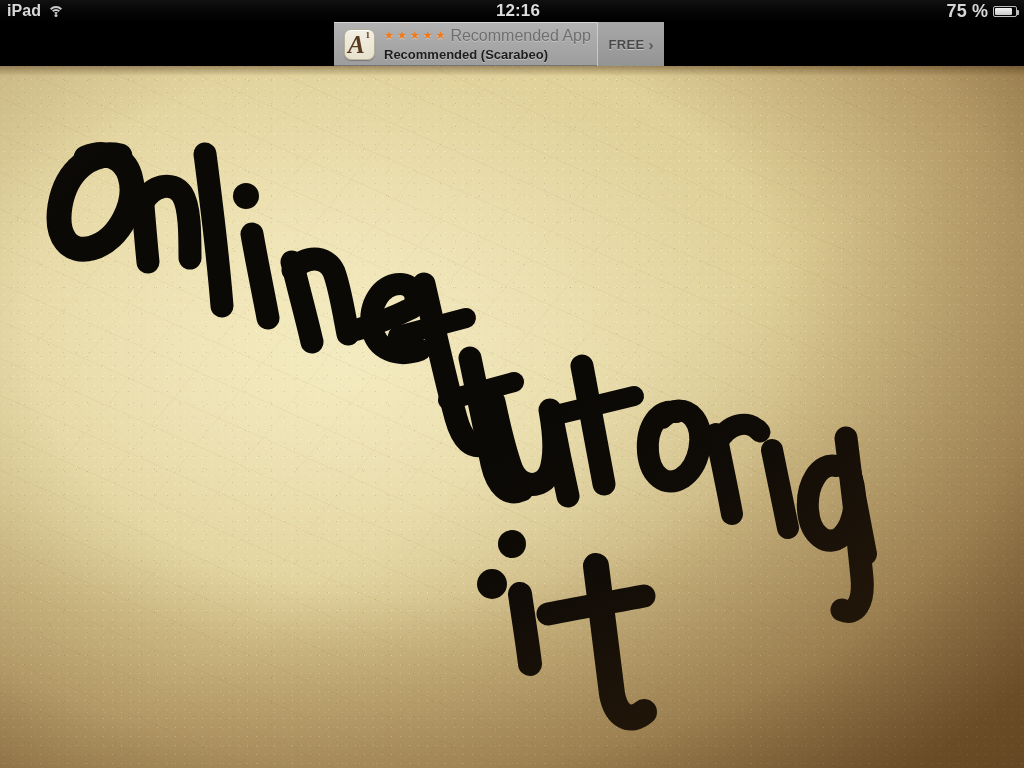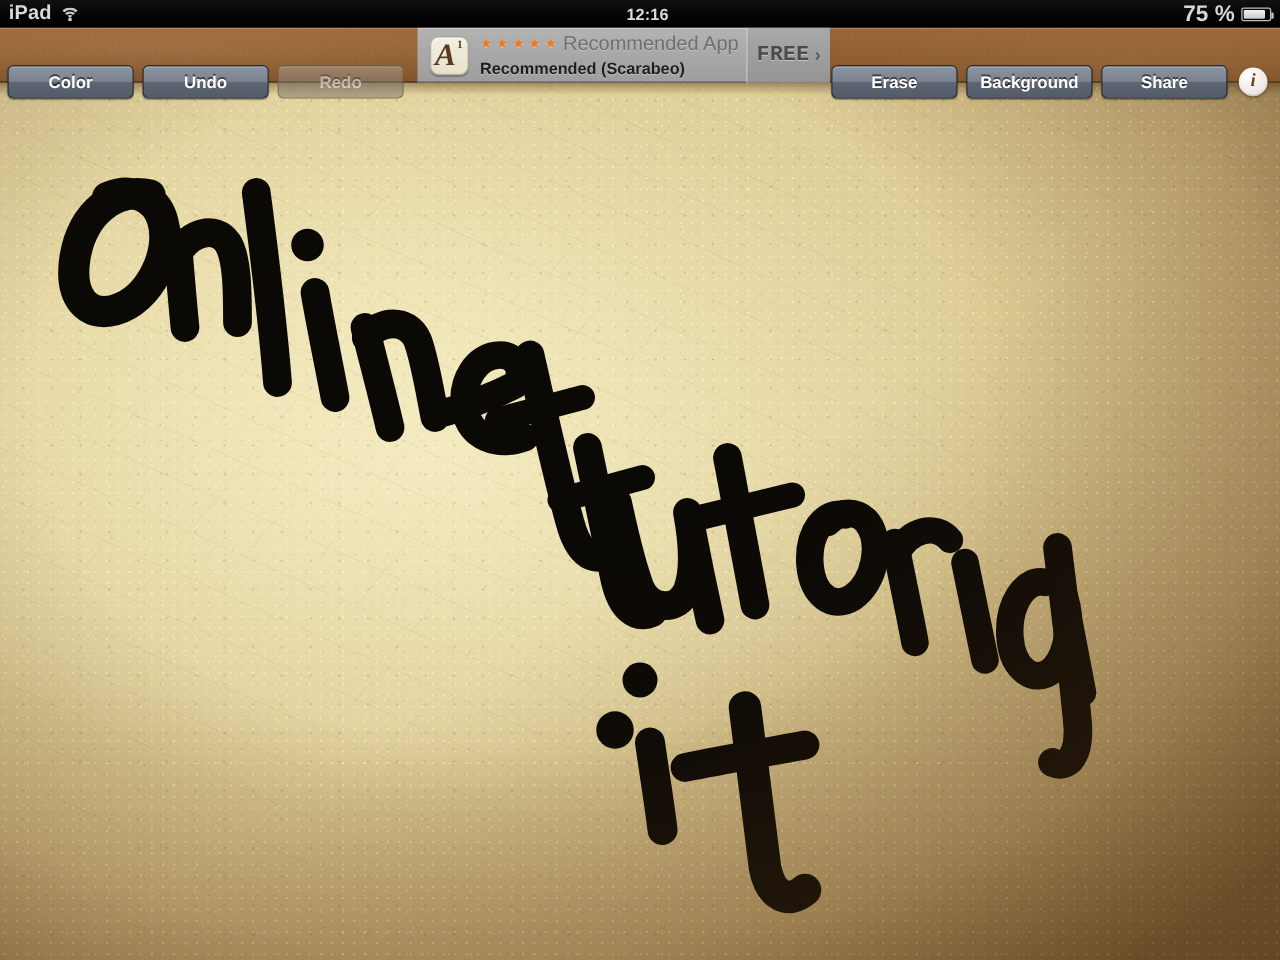--- a/index.html
+++ b/index.html
@@ -20,21 +20,21 @@
   #sb-carrier{ color:#d9d9d9; font-size:16px; font-weight:bold; }
   .wifi{ position:relative; width:17px; height:13px; }
   .wifi i{ position:absolute; left:50%; border:2px solid #c9c9c9; border-bottom-color:transparent;
            border-left-color:transparent; border-right-color:transparent; border-radius:50%;
            transform:translateX(-50%); }
   .wifi i:nth-child(1){ width:17px; height:17px; top:1px; }
   .wifi i:nth-child(2){ width:11px; height:11px; top:4px; }
   .wifi i:nth-child(3){ width:5px;  height:5px;  top:7px; }
   .wifi i:nth-child(4){ width:3px; height:3px; top:9px; background:#c9c9c9; border-radius:50%; border:0; }
 
-  #sb-center{ position:absolute; left:0; right:0; text-align:center; font-size:13px;
+  #sb-center{ position:absolute; left:0; right:0; text-align:center; font-size:17px;
               font-weight:bold; color:#dcdcdc;margin-left:12px; }
   #sb-right{ margin-left:auto; display:flex; align-items:center; gap:5px; padding-right:7px; }
   #sb-batt-pct{ font-size:18px; font-weight:bold; color:#d6d6d6; }
   .batt{ position:relative; width:24px; height:11px; border:1px solid #bdbdbd; border-radius:2px; }
   .batt .fill{ position:absolute; left:1px; top:1px; bottom:1px; width:72%;
                background:linear-gradient(to bottom,#f2f2f2,#c9c9c9); border-radius:1px; }
   .batt .cap{ position:absolute; right:-3px; top:3px; width:2px; height:5px;
               background:#bdbdbd; border-radius:0 1px 1px 0; }
 
   
@@ -114,21 +114,21 @@
   #ad-text{ margin-left:9px; display:flex; flex-direction:column; justify-content:center; gap:2px; }
   #ad-line1{ display:flex; align-items:center; gap:3px; }
   .star{ font-size:11px; line-height:11px; color:#f07a1a; text-shadow:0 1px 0 rgba(255,255,255,.35); }
   #ad-reco{ font-size:16px; color:#6e6e6e; margin-left:2px; text-shadow:0 1px 0 rgba(255,255,255,.3); }
   #ad-title{ font-size:13px; font-weight:bold; color:#1d1d1d; text-shadow:0 1px 0 rgba(255,255,255,.35); }
   #ad-cta{
     margin-left:auto; width:67px; height:44px; display:flex; align-items:center; justify-content:center;
     gap:4px; background:linear-gradient(to bottom,#a9a9a9 0%,#9e9e9e 50%,#949494 100%);
     border-left:1px solid rgba(255,255,255,.45); cursor:pointer;
   }
-  #ad-cta .lbl{ font-size:17px; font-weight:bold; color:#4a4a4a; text-shadow:0 1px 0 rgba(255,255,255,.4); letter-spacing:.3px;font-family:Liberation Mono, monospace; }
+  #ad-cta .lbl{ font-size:13px; font-weight:bold; color:#4a4a4a; text-shadow:0 1px 0 rgba(255,255,255,.4); letter-spacing:.3px; }
   #ad-cta .chev{ font-size:15px; font-weight:bold; color:#5a5a5a; line-height:1; }
 
   
   #canvas{
     position:absolute; left:0; top:66px; width:1024px; height:702px; overflow:hidden;
     background:
       radial-gradient(ellipse 62% 58% at 34% 42%, rgba(255,250,215,.55) 0%, rgba(255,250,215,0) 72%),
       radial-gradient(ellipse 120% 110% at 28% 30%, #e9dcaa 0%, #dfcf98 38%, #c9ad74 66%, #ab8850 85%, #936f3c 100%);
   }
   .speck{ position:absolute; inset:0; pointer-events:none; }
@@ -177,37 +177,20 @@
     <div id="sb-center">12:16</div>
     <div id="sb-right">
       <span id="sb-batt-pct">75 %</span>
       <span class="batt">
         <span class="fill" style="width: 75%;"></span>
         <span class="cap"></span>
       </span>
     </div>
   </div>
 
-  <div id="toolbar">
-    <div class="grain"></div>
-    <div class="topline"></div>
-    <div class="botline"></div>
-
-    <div class="tbtn" id="btn-color">Color</div>
-    <div class="tbtn" id="btn-undo">Undo</div>
-    <div class="tbtn disabled" id="btn-redo">Redo</div>
-
-    <div class="tbtn" id="btn-erase">Erase</div>
-    <div class="tbtn" id="btn-background">Background</div>
-    <div class="tbtn" id="btn-share">Share</div>
-
-    <div id="btn-info">
-      <span>i</span>
-    </div>
-  </div>
 
   <div id="ad">
     <div id="ad-icon">
       <span class="glyph">A</span>
       <span class="sup">1</span>
     </div>
     <div id="ad-text">
       <div id="ad-line1">
         <span class="star" style="color: rgb(240, 122, 26);">★</span>
         <span class="star" style="color: rgb(240, 122, 26);">★</span>

